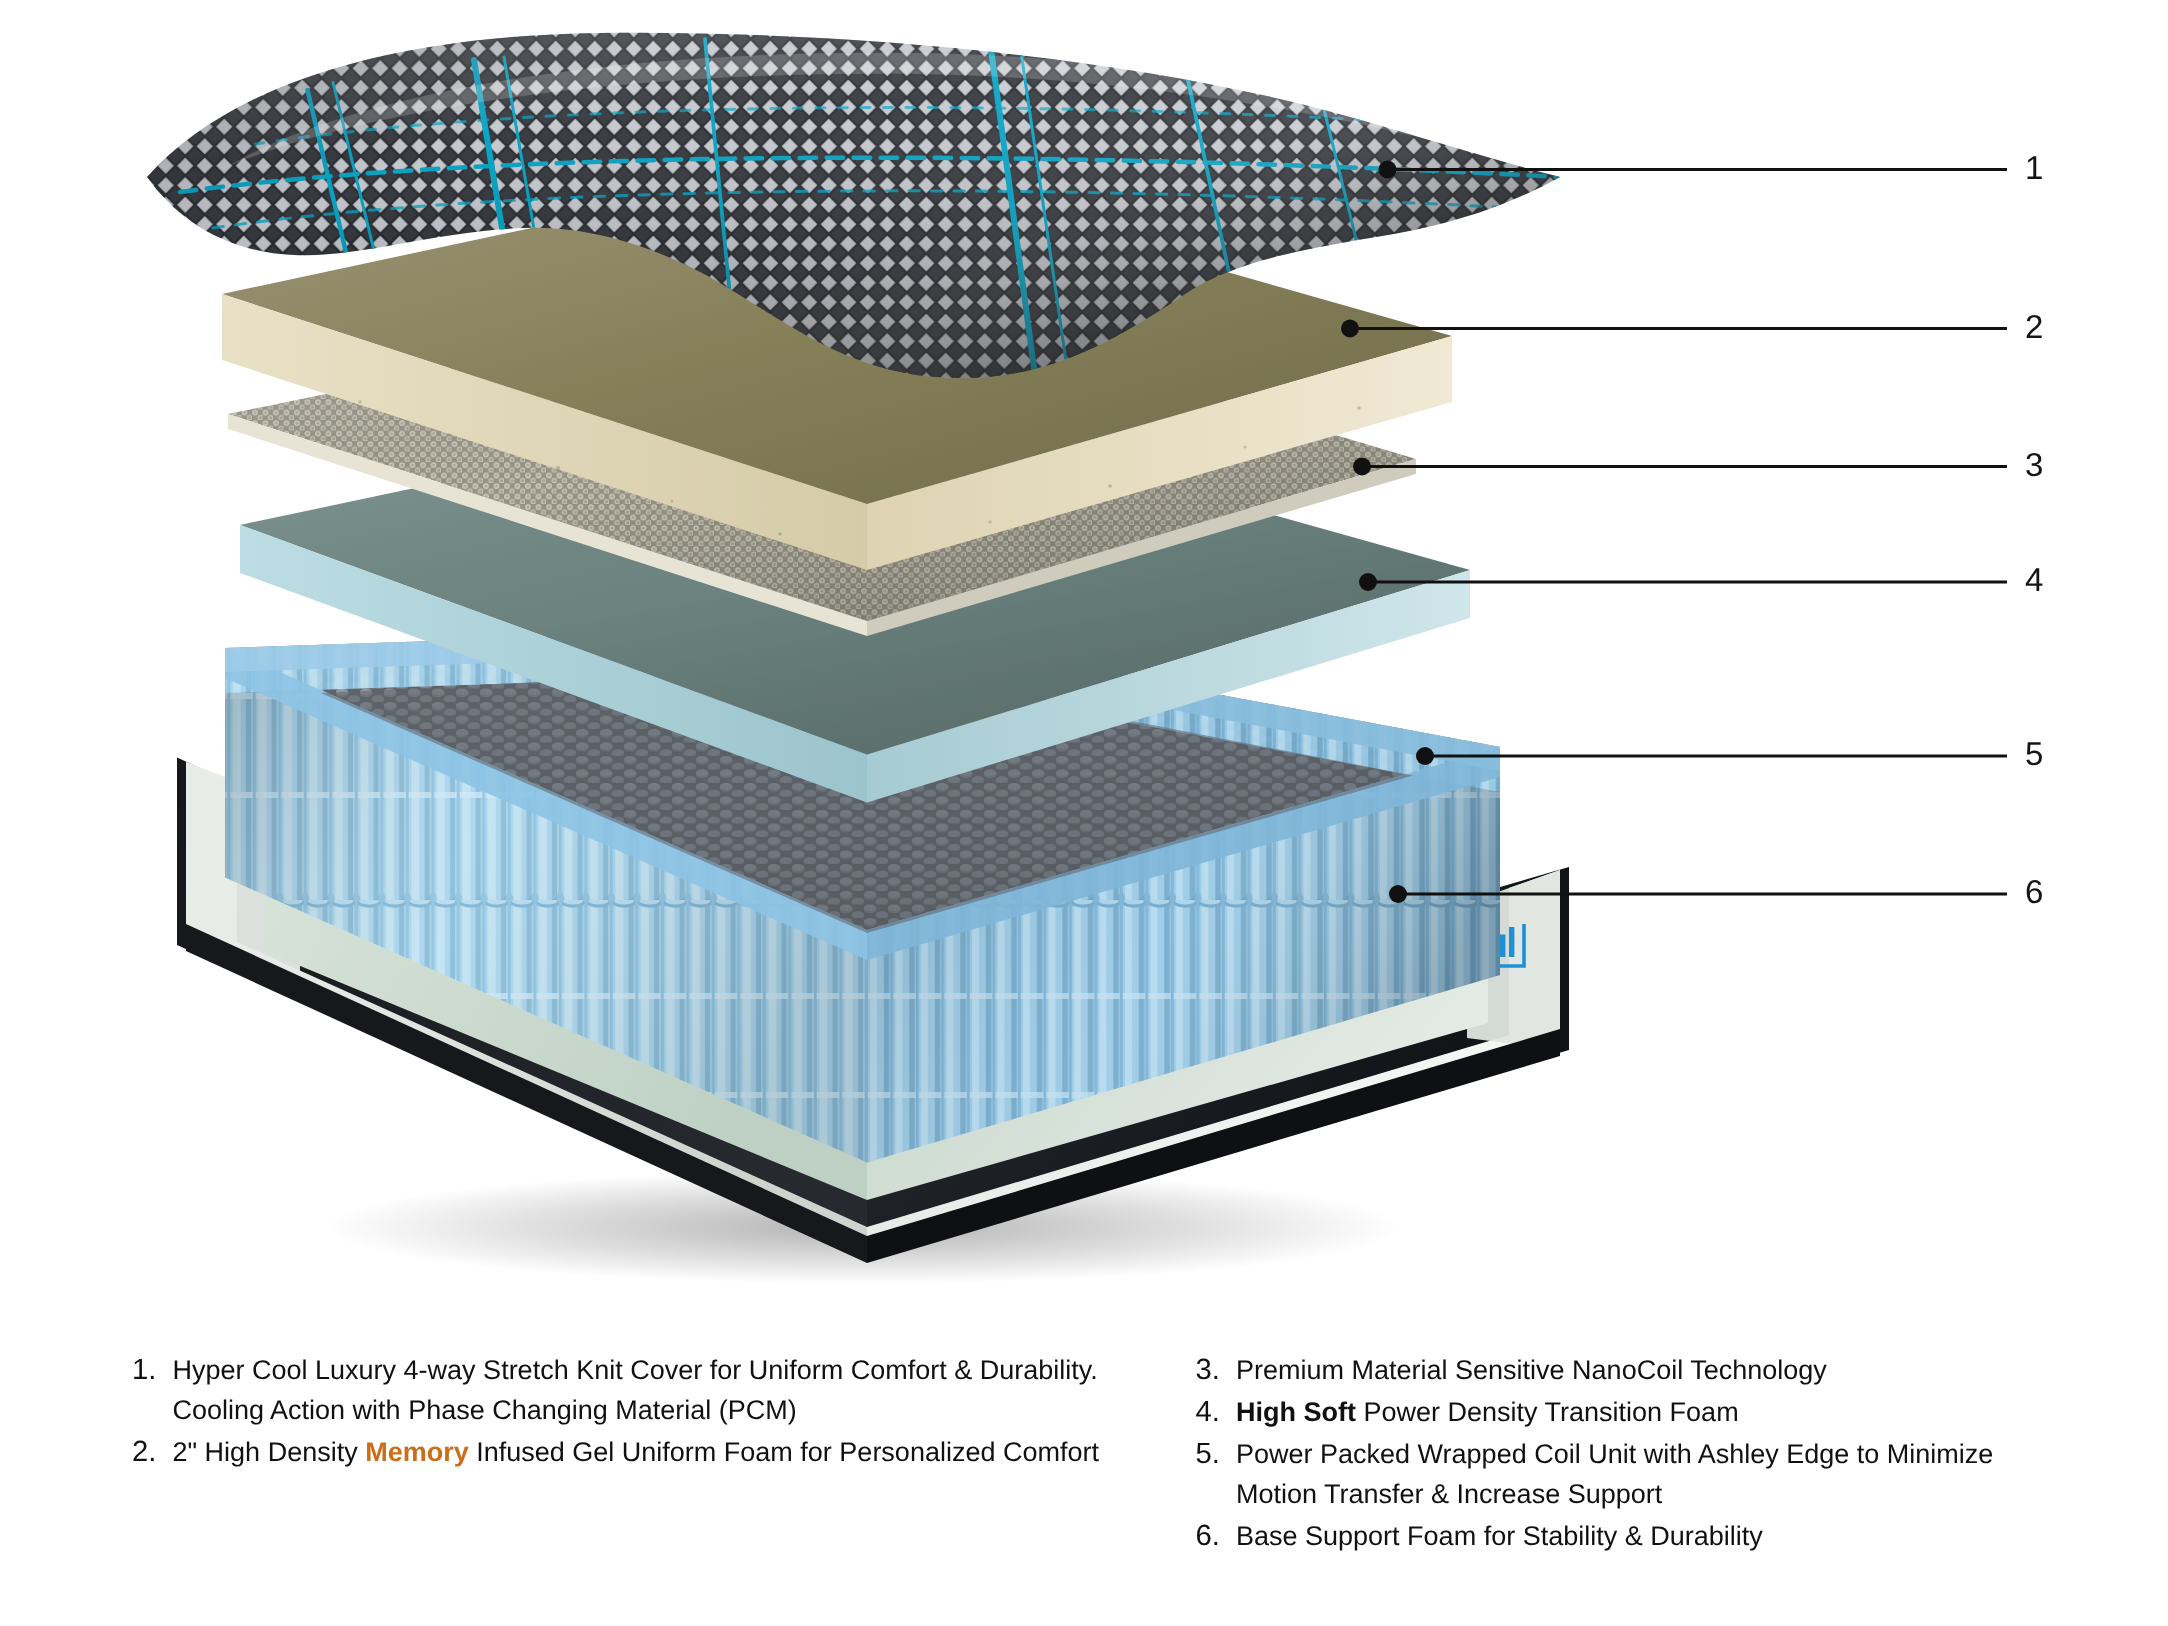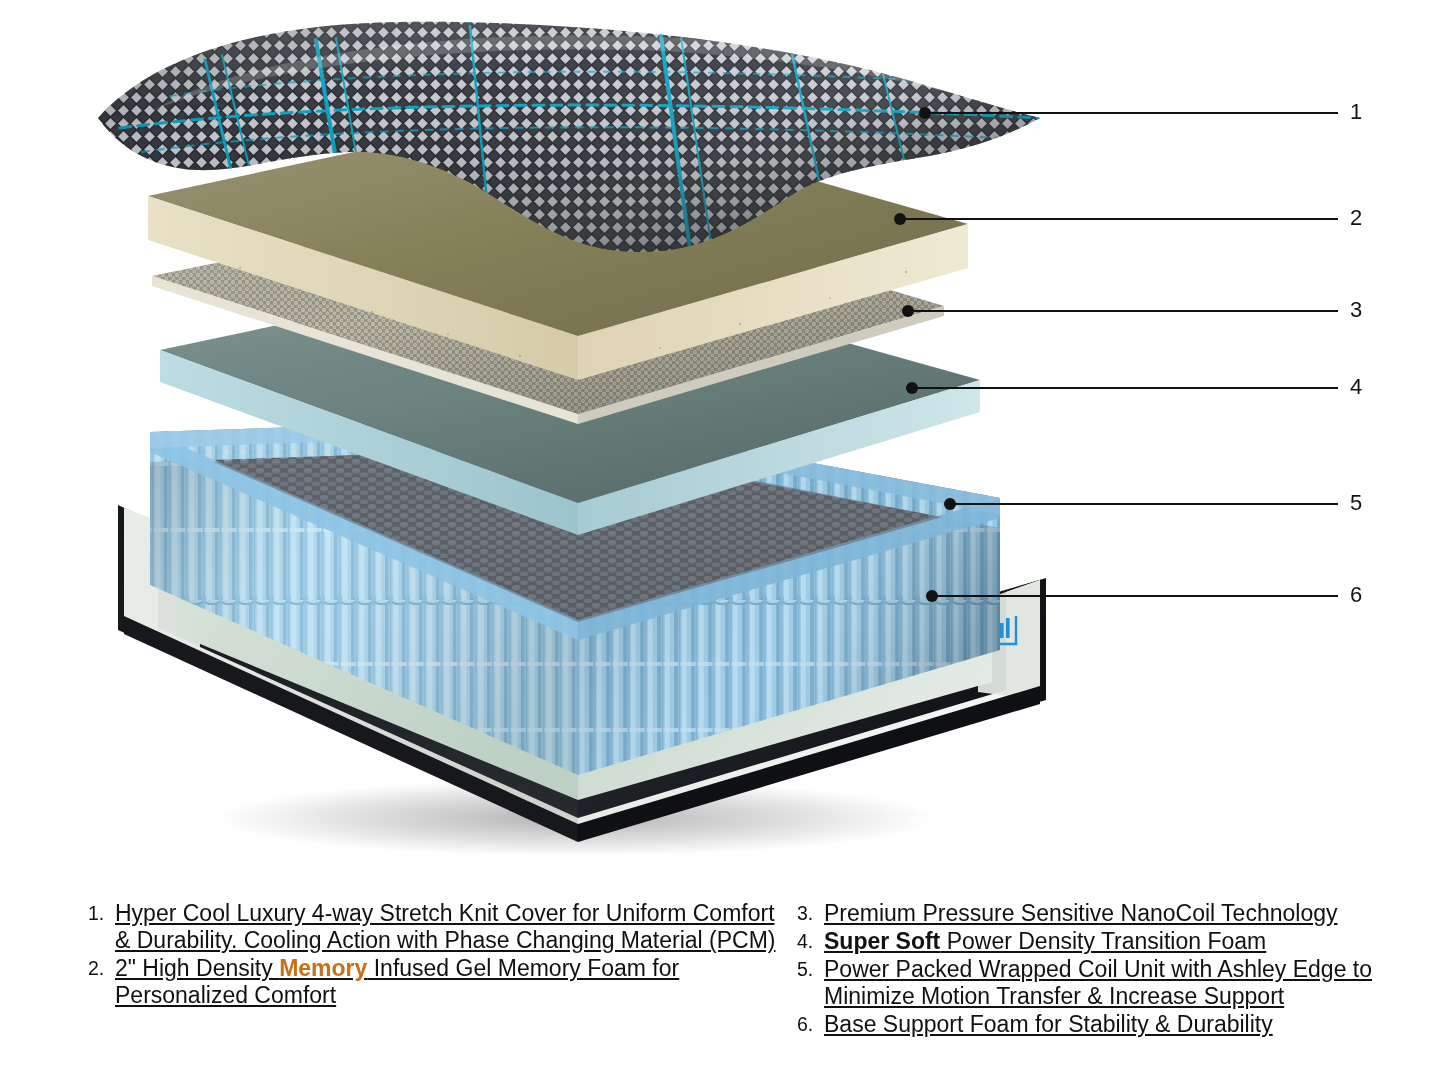--- a/index.html
+++ b/index.html
@@ -39,24 +39,23 @@
   .legend-num{
     flex:0 0 auto;
     width:27px;
     font-size:19.5px;
     line-height:27px;
     color:#111;
     text-align:left;
   }
   .legend-text{
     flex:1 1 auto;
-    font-size:23px;
+    font-size:18px;
     line-height:27px;
     color:#111;
-    text-decoration:underline;
   }
   .legend-text b{font-weight:700;}
   .legend-text .copper{color:#cc6d18;font-weight:700;}
 </style>
 </head>
 <body>
 
 <div class="stage">
 
   <svg class="svg-stage" width="1445" height="880" viewBox="0 0 1445 880">
@@ -382,31 +381,31 @@
 </div>
 
 <div class="legend">
   <div class="legend-col left" id="legend-left">
       <div class="legend-item">
         <div class="legend-num">1.</div>
         <div class="legend-text"><span>Hyper Cool Luxury 4-way Stretch Knit Cover for Uniform Comfort &amp; Durability. Cooling Action with Phase Changing Material (PCM)</span></div>
       </div>
       <div class="legend-item">
         <div class="legend-num">2.</div>
-        <div class="legend-text"><span>2" High Density </span><span class="copper">Memory</span><span> Infused Gel Memory Foam for Personalized Comfort</span></div>
+        <div class="legend-text"><span>2" High Density </span><span class="copper">Memory</span><span> Infused Gel Uniform Foam for Personalized Comfort</span></div>
       </div>
     </div>
   <div class="legend-col right" id="legend-right">
       <div class="legend-item">
         <div class="legend-num">3.</div>
-        <div class="legend-text"><span>Premium Pressure Sensitive NanoCoil Technology</span></div>
+        <div class="legend-text"><span>Premium Material Sensitive NanoCoil Technology</span></div>
       </div>
       <div class="legend-item">
         <div class="legend-num">4.</div>
-        <div class="legend-text"><b>Super Soft</b><span> Power Density Transition Foam</span></div>
+        <div class="legend-text"><b>High Soft</b><span> Power Density Transition Foam</span></div>
       </div>
       <div class="legend-item">
         <div class="legend-num">5.</div>
         <div class="legend-text"><span>Power Packed Wrapped Coil Unit with Ashley Edge to Minimize Motion Transfer &amp; Increase Support</span></div>
       </div>
       <div class="legend-item">
         <div class="legend-num">6.</div>
         <div class="legend-text"><span>Base Support Foam for Stability &amp; Durability</span></div>
       </div>
     </div>

